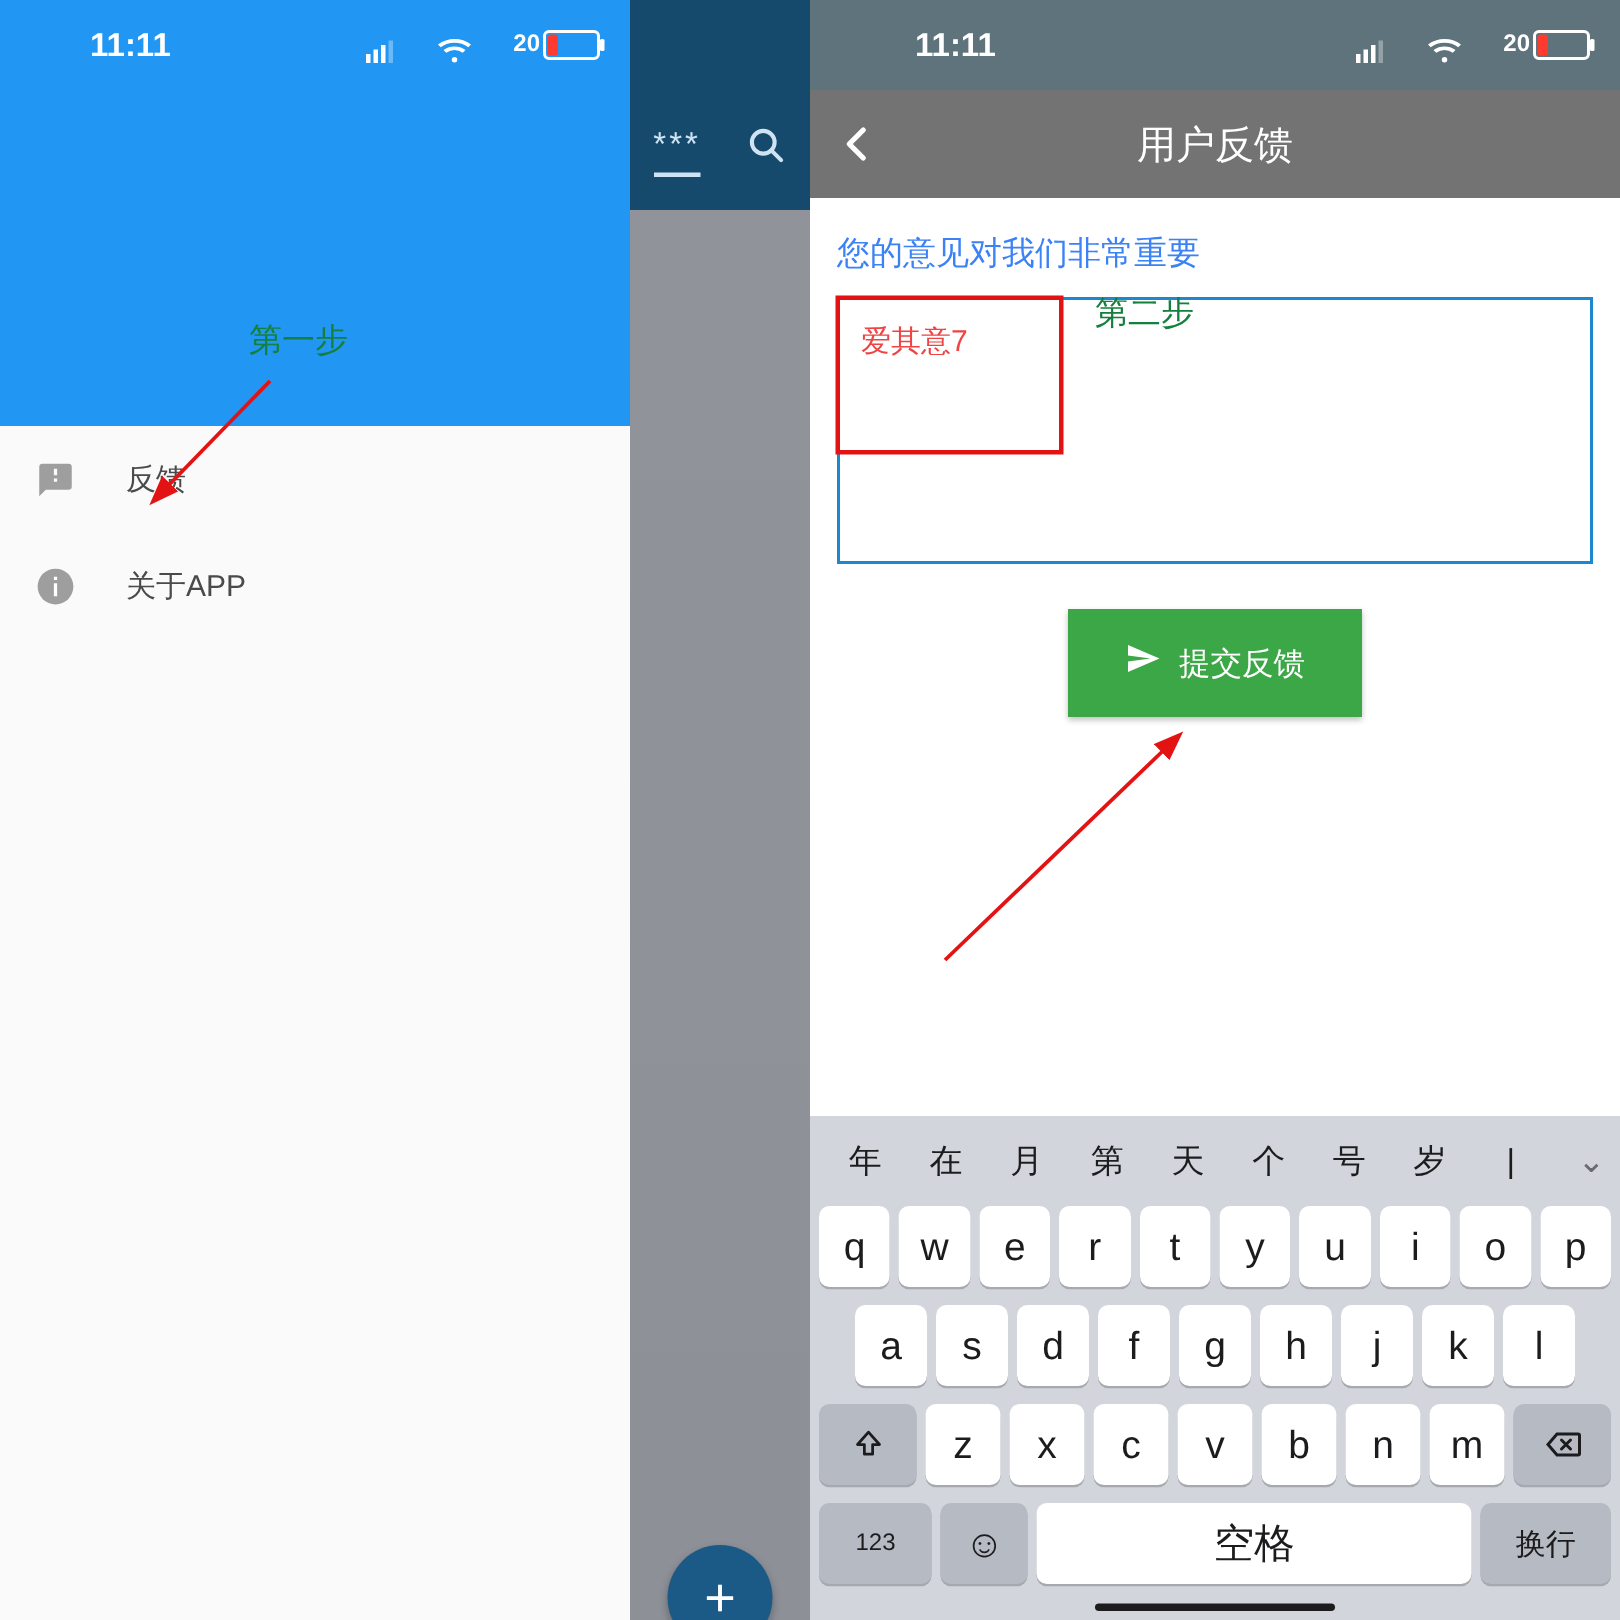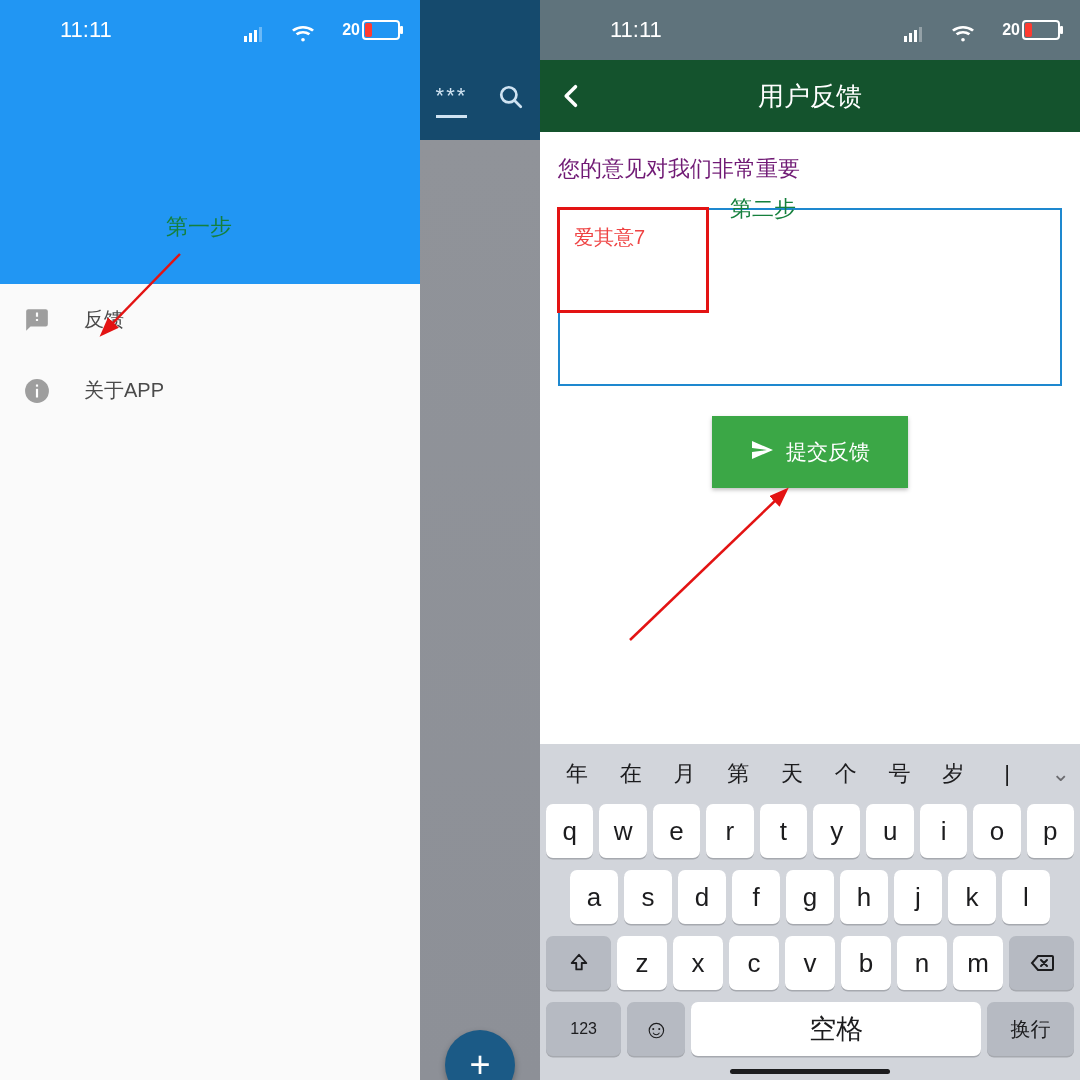--- a/index.html
+++ b/index.html
@@ -26,21 +26,21 @@
   }
   .status-bar {
     height: 60px;
     display: flex;
     align-items: center;
     font-size: 22px;
     color: #fff;
     padding: 0 20px;
     position: relative;
   }
-  .status-time { position:absolute; left:60px; font-weight:400;}
+  .status-time { position:absolute; left:60px; font-weight:700;}
   .status-right { position:absolute; right:20px; display:flex; align-items:center; gap:28px;}
   .sig-icon { width:20px; height:16px; display:inline-block; }
   .wifi-icon { width:22px; height:16px;}
   .batt {
     display:flex; align-items:center; gap:2px;
   }
   .batt-body {
     width: 38px; height:20px; border:2px solid #fff; border-radius:4px;
     position:relative;
   }
@@ -125,38 +125,38 @@
     height:60px;
     background:#5f737c;
     display:flex; align-items:center;
     color:#fff; font-size:22px;
     position:relative;
     padding:0 20px;
   }
   .r-status .status-time{ left:70px;}
   .r-nav {
     height:72px;
-    background:#14532d;
+    background:#737373;
     display:flex;
     align-items:center;
     justify-content:center;
     position:relative;
     color:#fff;
     font-size:26px;
   }
   .back-btn {
     position:absolute; left:12px; top:50%; transform:translateY(-50%);
     width:40px;height:40px;display:flex;align-items:center;justify-content:center;
   }
   .r-content {
     padding: 22px 18px 0 18px;
     position:relative;
   }
   .prompt {
-    color:#701a75; font-size:22px; margin-bottom:24px;
+    color:#3b82f6; font-size:22px; margin-bottom:14px;
   }
   .ta-wrap {
     position:relative;
     border:2px solid #1e88cf;
     height:178px;
   }
   .ta {
     width:100%; height:100%; border:0; resize:none; outline:0;
     padding:14px; font-size:20px; color:#ef4444;
     font-family:inherit; background:transparent;

